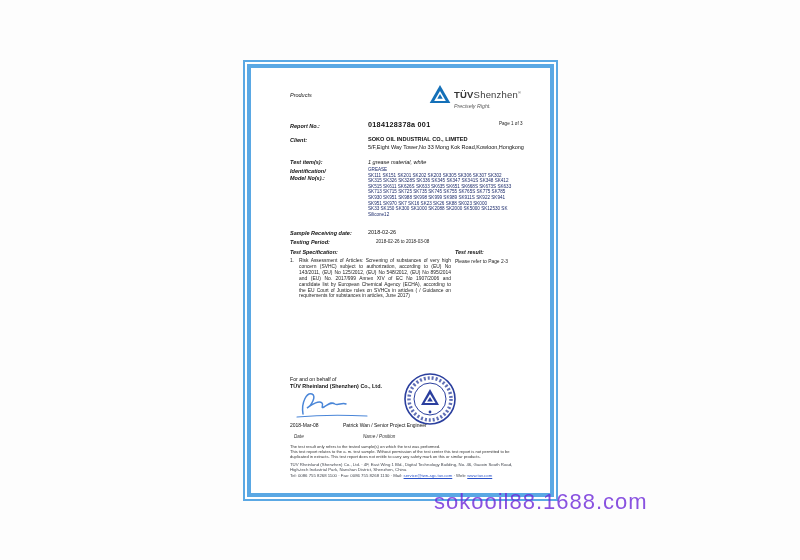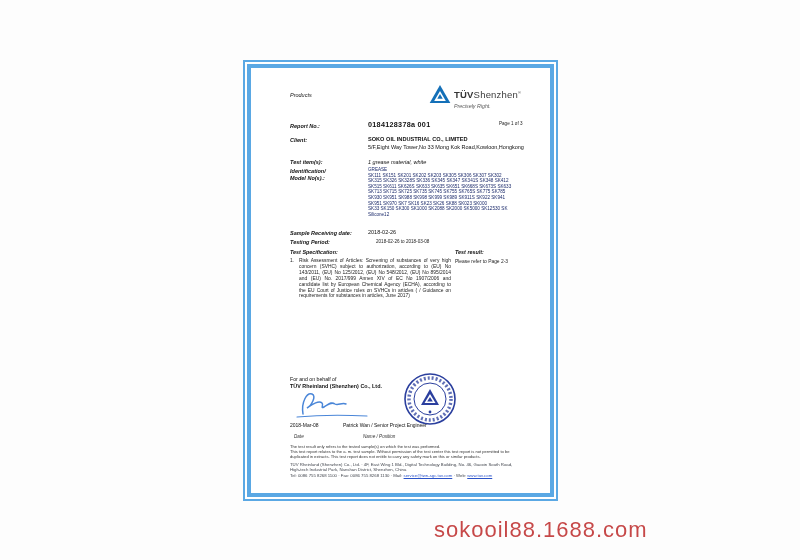--- a/index.html
+++ b/index.html
@@ -29,22 +29,22 @@
   .spec{font-size:4.9px;line-height:5.9px;color:#222;width:152px;text-align:justify;}
   .heading{font-size:5.4px;font-weight:bold;font-style:italic;color:#111;}
   
   .disc{font-size:4.1px;line-height:5px;color:#333;width:238px;white-space:pre-line;}
   .addr{font-size:4.3px;line-height:5.2px;color:#41454d;width:238px;white-space:pre-line;}
   .contact{font-size:4.3px;color:#41454d;}
   .link{color:#2a52c8;text-decoration:underline;cursor:pointer;}
   
   .wm-cn{position:absolute;left:386px;top:462px;font-size:20px;letter-spacing:5px;
          color:#8f8f8f;opacity:0.55;z-index:5;font-family:sans-serif;white-space:nowrap;}
-  .wm-url{position:absolute;left:434px;top:517px;font-size:22px;letter-spacing:1px;
-          color:#b91c1c;opacity:0.8;z-index:5;white-space:nowrap;}
+  .wm-url{position:absolute;left:434px;top:489px;font-size:22px;letter-spacing:1px;
+          color:#6d28d9;opacity:0.8;z-index:5;white-space:nowrap;}
 </style>
 </head>
 <body>
 
 <div id="screen">
 
   <div class="cert">
     <div class="cert-inner">
 
       <div class="abs lbl" style="left:39px;top:24px;font-weight:normal;">Products</div>

